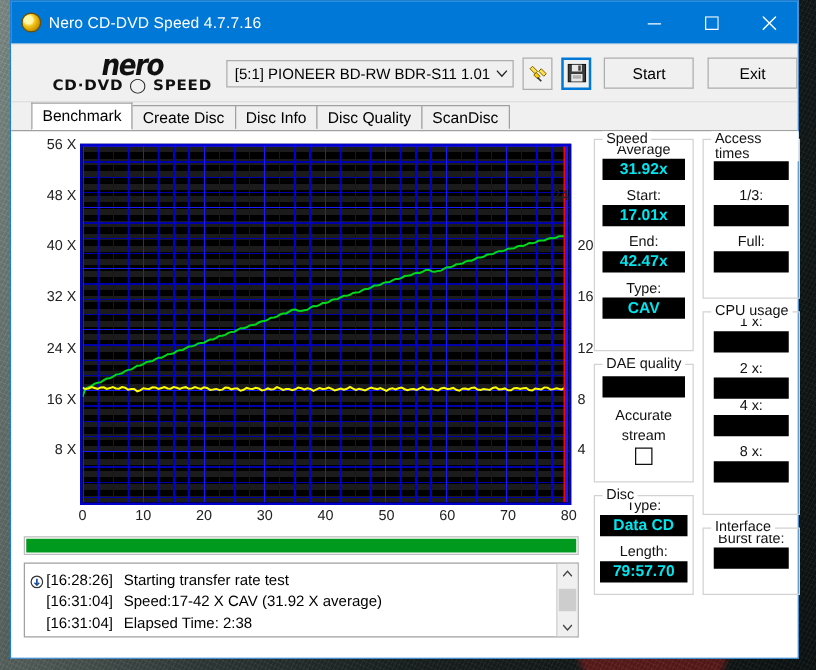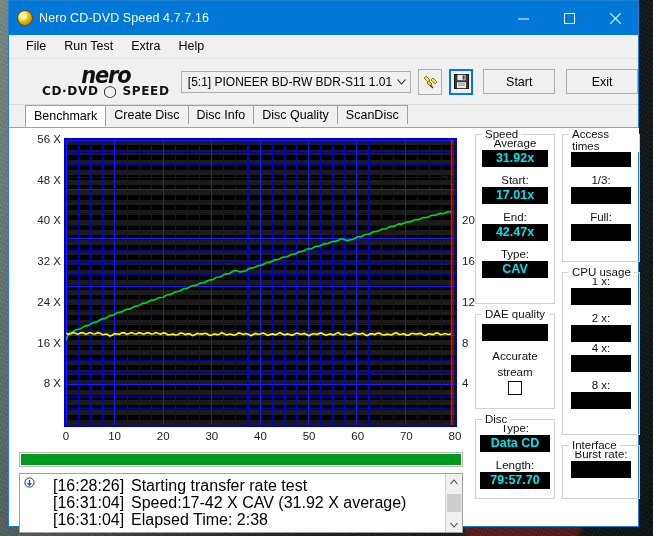--- a/index.html
+++ b/index.html
@@ -77,21 +77,21 @@
     width:26px;height:26px;margin-left:7px;border:1px solid #adadad;background:#f0f0f0;
     display:flex;align-items:center;justify-content:center;box-sizing:border-box;
   }
   .tbbtn.sel{border:2px solid #0078d7;}
   .bigbtn{
     margin-left:10px;width:78px;height:25px;border:1px solid #adadad;background:#f0f0f0;
     display:flex;align-items:center;justify-content:center;font-size:12.5px;box-sizing:border-box;
   }
   .bigbtn.exit{margin-left:11px;}
   
-  .tabstrip{height:22px;display:flex;align-items:flex-start;padding-left:16px;flex:0 0 auto;background:#f0f0f0;}
+  .tabstrip{height:22px;display:flex;align-items:center;padding-left:16px;flex:0 0 auto;background:#f0f0f0;}
   .tab{
     height:19px;padding:0 8px;display:flex;align-items:center;font-size:12.5px;
     border:1px solid #a0a0a0;border-bottom:none;background:#f0f0f0;margin-right:-1px;box-sizing:border-box;
   }
   .tab.active{height:22px;background:#fff;border-bottom:1px solid #fff;position:relative;z-index:2;}
   
   .content{flex:1 1 auto;background:#fff;border-top:1px solid #a0a0a0;position:relative;}
   
   #chartwrap{position:absolute;left:8px;top:2px;width:450px;height:322px;background:#fff;}
   .ylab,.y2lab,.xlab{position:absolute;font-size:11.5px;color:#222;white-space:nowrap;}
@@ -109,21 +109,21 @@
       repeating-linear-gradient(180deg, #1a1aff 0 1px, rgba(0,0,0,0) 1px 48.8px);}
   #plot svg{position:absolute;inset:0;}
   
   #progressbar{position:absolute;left:10px;top:324px;width:444px;height:15px;
                background:#fff;border:1px solid #bcbcbc;box-sizing:border-box;padding:1px;}
   #progressbar .fill{height:100%;background:#009b1e;}
   
   #logbox{position:absolute;left:10px;top:345px;width:444px;height:60px;background:#fff;
           border:1px solid #a0a0a0;box-sizing:border-box;display:flex;}
   #loglist{flex:1 1 auto;padding:3px 0 0 2px;overflow:hidden;}
-  .logrow{display:flex;align-items:flex-start;height:17px;font-size:16px;white-space:nowrap;gap:16px;}
+  .logrow{display:flex;align-items:flex-end;height:17px;font-size:12px;white-space:nowrap;}
   .logrow .lg-icon{width:15px;display:flex;align-items:center;justify-content:center;flex:0 0 auto;}
   .logrow .lg-time{width:62px;flex:0 0 auto;}
   .logrow .lg-msg{flex:1 1 auto;}
   .logscroll{width:16px;background:#f0f0f0;border-left:1px solid #d0d0d0;
              display:flex;flex-direction:column;align-items:center;justify-content:space-between;}
   .logscroll .sbtn{height:15px;display:flex;align-items:center;justify-content:center;font-size:9px;color:#555;width:100%;}
   .logscroll .thumb{width:14px;height:18px;background:#cdcdcd;}
   
   .grp{position:absolute;border:1px solid #d2d2d2;box-sizing:border-box;}
   .grp > .gtitle{position:absolute;top:-7px;left:6px;background:#fff;padding:0 3px;font-size:11.5px;color:#111;}
@@ -156,26 +156,20 @@
       </div>
       <div class="winbtn">
         <svg width="11" height="11" viewBox="0 0 11 11">
             <line x1="0" y1="0" x2="11" y2="11" stroke="#fff" stroke-width="1.1"></line>
             <line x1="11" y1="0" x2="0" y2="11" stroke="#fff" stroke-width="1.1"></line>
           </svg>
       </div>
     </div>
   </div>
 
-  <div class="menubar">
-    <div class="menuitem">File</div>
-    <div class="menuitem">Run Test</div>
-    <div class="menuitem">Extra</div>
-    <div class="menuitem">Help</div>
-  </div>
 
   <div class="toolbar">
     <div class="nerologo">
       <div class="l1">nero</div>
       <div class="l2">CD·DVD ◯ SPEED</div>
     </div>
 
     <div class="drivesel">
       <div class="dv-text">[5:1]  PIONEER BD-RW  BDR-S11 1.01</div>
       <div class="dv-arrow">

